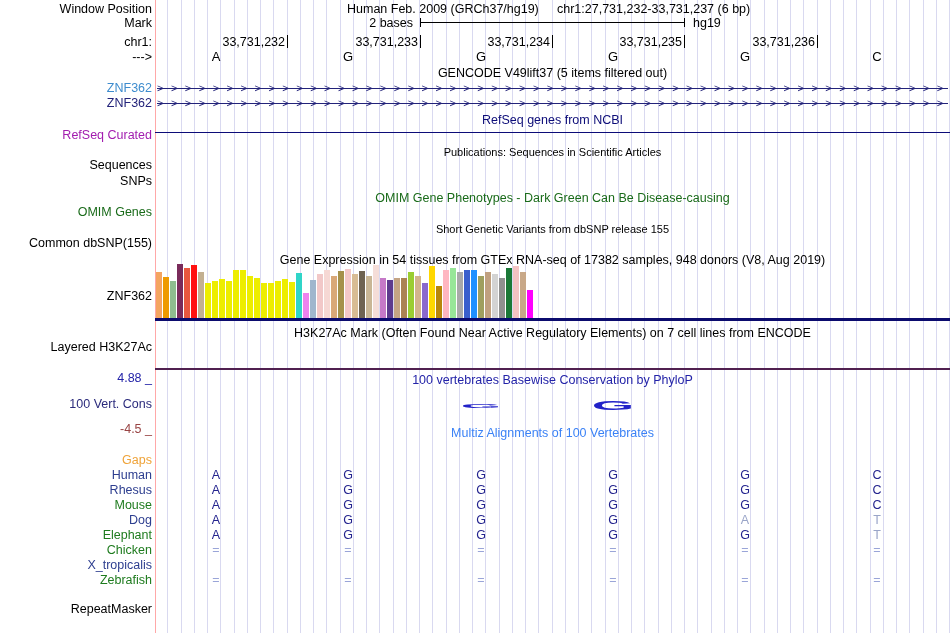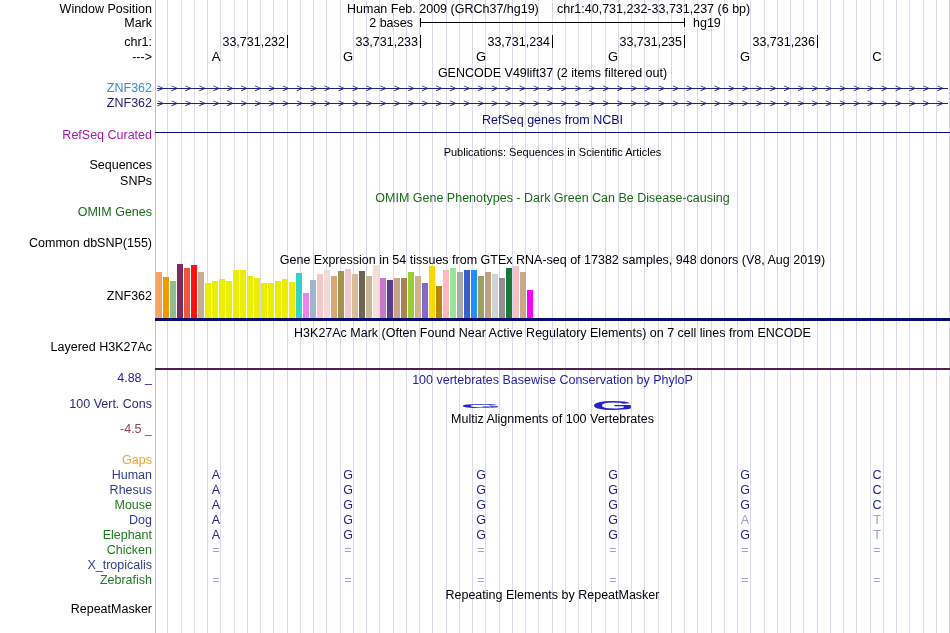--- a/index.html
+++ b/index.html
@@ -43,21 +43,21 @@
 </style>
 </head>
 <body>
 
 <div id="browser">
   <div class="grid-bg"></div>
   <div class="pink-line"></div>
 
   <div class="llabel" style="top:2px">Window Position</div>
   <div style="position:absolute;left:347px;top:2px;font-size:12.5px;height:14px;line-height:14px">Human Feb. 2009 (GRCh37/hg19)</div>
-  <div style="position:absolute;left:557px;top:2px;font-size:12.5px;height:14px;line-height:14px">chr1:40,731,232-33,731,237 (6 bp)</div>
+  <div style="position:absolute;left:557px;top:2px;font-size:12.5px;height:14px;line-height:14px">chr1:27,731,232-33,731,237 (6 bp)</div>
 
   <div class="llabel" style="top:16px">Mark</div>
   <div style="position:absolute;right:537px;top:16px;font-size:12.5px;height:14px;line-height:14px">2 bases</div>
   <div class="scalebar"></div>
   <div class="scalecap" style="left:420px"></div>
   <div class="scalecap" style="left:684px"></div>
   <div style="position:absolute;left:693px;top:16px;font-size:12.5px;height:14px;line-height:14px">hg19</div>
 
   <div class="llabel" style="top:35px">chr1:</div>
   <div id="coords">
@@ -76,39 +76,40 @@
   <div class="llabel" style="top:50px">---&gt;</div>
   <div id="sequence-row">
       <div class="seq-letter" style="left: 216px;">A</div>
       <div class="seq-letter" style="left: 348px;">G</div>
       <div class="seq-letter" style="left: 481px;">G</div>
       <div class="seq-letter" style="left: 613px;">G</div>
       <div class="seq-letter" style="left: 745px;">G</div>
       <div class="seq-letter" style="left: 877px;">C</div>
     </div>
 
-  <div class="caption" style="top:66px">GENCODE V49lift37 (2 items filtered out)</div>
+  <div class="caption" style="top:66px">GENCODE V49lift37 (5 items filtered out)</div>
   <div class="llabel lightblue" style="top:81px">ZNF362</div>
   <div class="gene-line" style="top:88px"></div>
   <div class="gene-arrows" style="top:81px" id="arrows1">&gt;&gt;&gt;&gt;&gt;&gt;&gt;&gt;&gt;&gt;&gt;&gt;&gt;&gt;&gt;&gt;&gt;&gt;&gt;&gt;&gt;&gt;&gt;&gt;&gt;&gt;&gt;&gt;&gt;&gt;&gt;&gt;&gt;&gt;&gt;&gt;&gt;&gt;&gt;&gt;&gt;&gt;&gt;&gt;&gt;&gt;&gt;&gt;&gt;&gt;&gt;&gt;&gt;&gt;&gt;&gt;&gt;</div>
   <div class="llabel" style="top:96px;color:#23237a">ZNF362</div>
   <div class="gene-line" style="top:103px"></div>
   <div class="gene-arrows" style="top:96px" id="arrows2">&gt;&gt;&gt;&gt;&gt;&gt;&gt;&gt;&gt;&gt;&gt;&gt;&gt;&gt;&gt;&gt;&gt;&gt;&gt;&gt;&gt;&gt;&gt;&gt;&gt;&gt;&gt;&gt;&gt;&gt;&gt;&gt;&gt;&gt;&gt;&gt;&gt;&gt;&gt;&gt;&gt;&gt;&gt;&gt;&gt;&gt;&gt;&gt;&gt;&gt;&gt;&gt;&gt;&gt;&gt;&gt;&gt;</div>
 
   <div class="caption navy" style="top:113px">RefSeq genes from NCBI</div>
   <div class="llabel" style="top:128px;color:#a21caf">RefSeq Curated</div>
   <div class="hline refseq-line"></div>
 
   <div class="caption small" style="top:145px">Publications: Sequences in Scientific Articles</div>
   <div class="llabel" style="top:158px">Sequences</div>
   <div class="llabel" style="top:174px">SNPs</div>
 
   <div class="caption green" style="top:191px">OMIM Gene Phenotypes - Dark Green Can Be Disease-causing</div>
   <div class="llabel green" style="top:205px">OMIM Genes</div>
 
+  <div class="caption small" style="top:222px">Short Genetic Variants from dbSNP release 155</div>
   <div class="llabel" style="top:236px">Common dbSNP(155)</div>
 
   <div class="caption" style="top:253px">Gene Expression in 54 tissues from GTEx RNA-seq of 17382 samples, 948 donors (V8, Aug 2019)</div>
   <div class="llabel" style="top:289px">ZNF362</div>
   <div id="gtex-bars">
       <div class="gtex-bar" style="left: 155.5px; top: 272px; height: 46px; background: rgb(244, 164, 96);"></div>
       <div class="gtex-bar" style="left: 162.5px; top: 277px; height: 41px; background: rgb(238, 154, 0);"></div>
       <div class="gtex-bar" style="left: 169.5px; top: 281px; height: 37px; background: rgb(143, 188, 143);"></div>
       <div class="gtex-bar" style="left: 176.5px; top: 264px; height: 54px; background: rgb(122, 43, 91);"></div>
       <div class="gtex-bar" style="left: 183.5px; top: 268px; height: 50px; background: rgb(233, 87, 63);"></div>
@@ -170,21 +171,21 @@
 
   <div class="llabel blue2" style="top:371px">4.88 _</div>
   <div class="caption blue2" style="top:373px">100 vertebrates Basewise Conservation by PhyloP</div>
   <div class="llabel" style="top:397px;color:#2b2b7c">100 Vert. Cons</div>
   <div class="llabel maroon" style="top:422px">-4.5 _</div>
   <div id="cons-glyphs">
       <div class="cons-glyph" style="left: 476px; top: 399px; transform: scale(4, 0.45);">G</div>
       <div class="cons-glyph" style="left: 608px; top: 399px; transform: scale(4.2, 1.05);">G</div>
     </div>
 
-  <div class="caption" style="top:412px;color:#000000">Multiz Alignments of 100 Vertebrates</div>
+  <div class="caption" style="top:426px;color:#3b82f6">Multiz Alignments of 100 Vertebrates</div>
   <div id="multiz">
       <div class="llabel orange" style="top: 453px;">Gaps</div>
       <div class="llabel sp-blue" style="top: 468px;">Human</div>
       <div class="mz-base mz-b" style="left: 216px; top: 468px;">A</div>
       <div class="mz-base mz-b" style="left: 348px; top: 468px;">G</div>
       <div class="mz-base mz-b" style="left: 481px; top: 468px;">G</div>
       <div class="mz-base mz-b" style="left: 613px; top: 468px;">G</div>
       <div class="mz-base mz-b" style="left: 745px; top: 468px;">G</div>
       <div class="mz-base mz-b" style="left: 877px; top: 468px;">C</div>
       <div class="llabel sp-blue" style="top: 483px;">Rhesus</div>
@@ -225,15 +226,14 @@
       <div class="llabel sp-blue" style="top: 558px;">X_tropicalis</div>
       <div class="llabel sp-green" style="top: 573px;">Zebrafish</div>
       <div class="mz-base mz-e" style="left: 216px; top: 573px;">=</div>
       <div class="mz-base mz-e" style="left: 348px; top: 573px;">=</div>
       <div class="mz-base mz-e" style="left: 481px; top: 573px;">=</div>
       <div class="mz-base mz-e" style="left: 613px; top: 573px;">=</div>
       <div class="mz-base mz-e" style="left: 745px; top: 573px;">=</div>
       <div class="mz-base mz-e" style="left: 877px; top: 573px;">=</div>
     </div>
 
-  <div class="caption" style="top:588px">Repeating Elements by RepeatMasker</div>
   <div class="llabel" style="top:602px">RepeatMasker</div>
 </div>
 
 </body></html>

